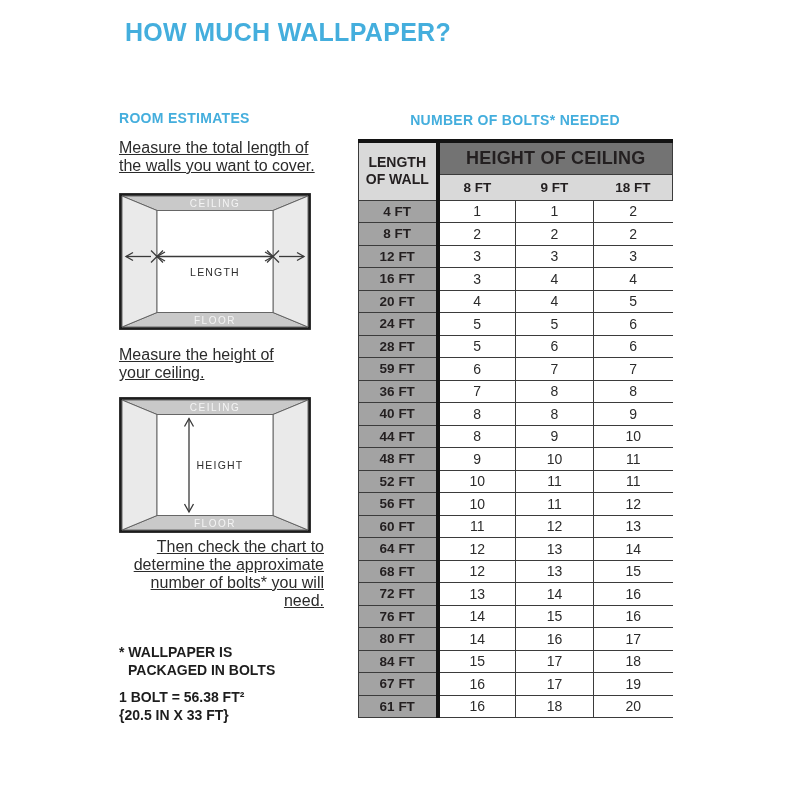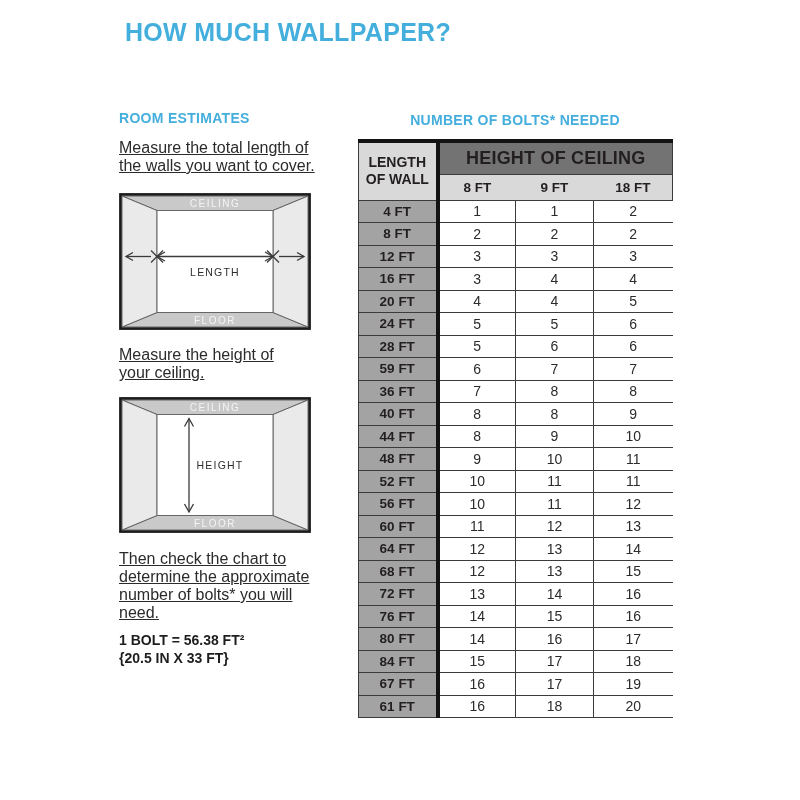--- a/index.html
+++ b/index.html
@@ -16,21 +16,21 @@
   .section-heading {
     font-size:14px; font-weight:bold; color:#44aedd; letter-spacing:0.3px;
   }
   .step-text {
     font-size:16px; line-height:18px; white-space:pre-line; color:#2b2b2b;text-decoration:underline;
   }
   .step-1 { margin-top:13px; }
   .diagram { display:block; margin-top:18px; }
   .step-2 { margin-top:16px; }
   .diagram-2 { margin-top:15px; }
-  .step-3 { margin-top:17px; }
+  .step-3 { margin-top:5px;text-align:right; }
   .footnote {
     margin-top:33px; font-size:14px; font-weight:bold; line-height:18px;
     white-space:pre-line; padding-left:9px; text-indent:-9px; color:#1d1d1d;
   }
   .bolt-info { margin-top:9px; font-size:14px; font-weight:bold; line-height:18px; color:#1d1d1d; }
 
   
   .table-heading {
     position:absolute; left:358px; top:112px; width:314px; text-align:center;
     font-size:14px; font-weight:bold; color:#44aedd; letter-spacing:0.3px;
@@ -128,20 +128,22 @@
       <polyline points="65.5,29.5 70,21.5 74.5,29.5"></polyline>
       <polyline points="65.5,107 70,115 74.5,107"></polyline>
     </g>
     <text class="dim-label" x="101" y="71.5" text-anchor="middle">HEIGHT</text>
   </svg>
 
   <div class="step-text step-3">Then check the chart to
 determine the approximate
 number of bolts* you will need.</div>
 
+  <div class="footnote">* WALLPAPER IS
+PACKAGED IN BOLTS</div>
 
   <div class="bolt-info">
     <div>1 BOLT = 56.38 FT²</div>
     <div>{20.5 IN X 33 FT}</div>
   </div>
 </div>
 
 <div class="table-heading">NUMBER OF BOLTS* NEEDED</div>
 
 <table class="bolts">

